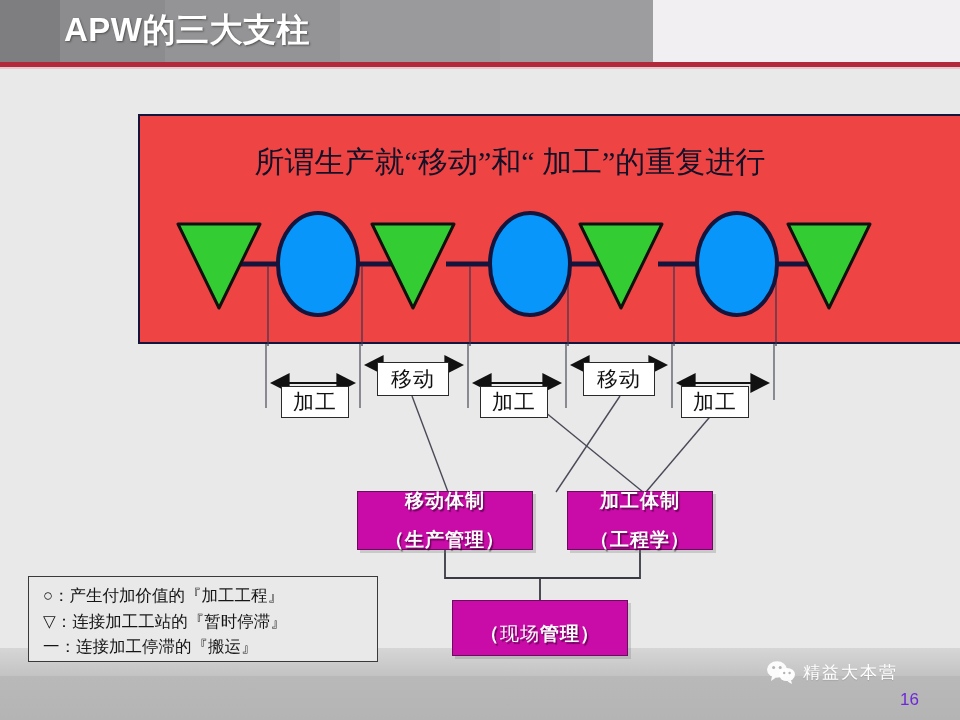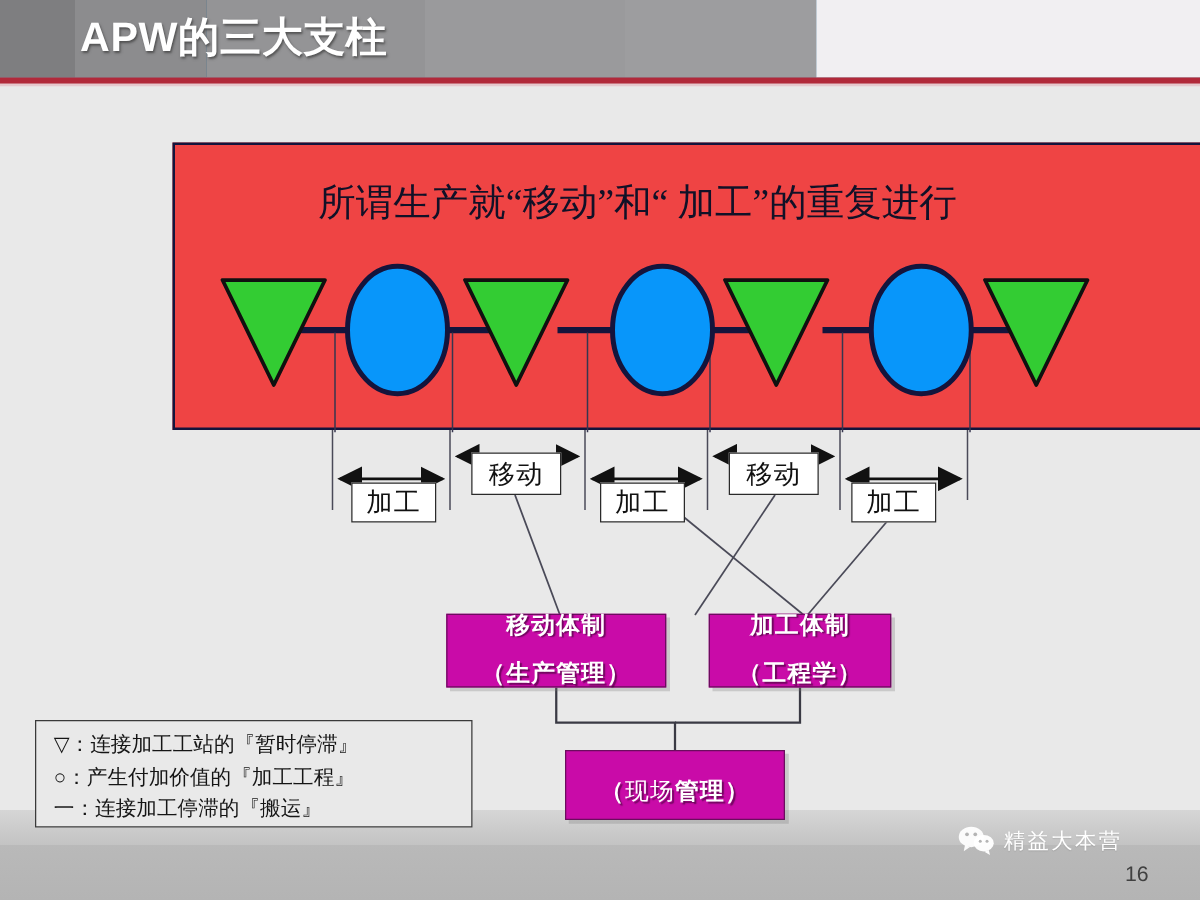--- a/index.html
+++ b/index.html
@@ -6,21 +6,21 @@
   body{
     width:960px;height:720px;overflow:hidden;
     background:#e9e9e9;
     font-family:"Liberation Sans","DejaVu Sans",sans-serif;
     position:relative;
   }
 
   
   #header{
     position:absolute;left:0;top:0;width:960px;height:62px;
-    background:#0c4a6e;
+    background:#a21caf;
   }
   #header .band{position:absolute;top:0;height:62px;}
   #header .b1{left:0;width:60px;background:#7e7e80;}
   #header .b2{left:60px;width:105px;background:#8c8c8e;}
   #header .b3{left:165px;width:175px;background:#949496;}
   #header .b4{left:340px;width:160px;background:#9a9a9c;}
   #header .b5{left:500px;width:153px;background:#9d9d9f;}
   #header .b6{left:653px;width:307px;background:#f1eff2;}
   #header-title{
     position:absolute;left:64px;top:8px;
@@ -84,21 +84,21 @@
     font-family:"Liberation Serif","DejaVu Serif",serif;
     font-size:16.5px;color:#151515;line-height:1.55;
   }
   #legend .row{white-space:nowrap;}
 
   
   #wm{position:absolute;left:766px;top:660px;display:flex;align-items:center;gap:7px;}
   #wm-text{font-size:17px;color:#ffffff;letter-spacing:2px;text-shadow:0 1px 1px rgba(0,0,0,.12);}
   #page-number{
     position:absolute;left:900px;top:690px;
-    font-size:17px;color:#404040;
+    font-size:17px;color:#6d28d9;
   }
   #footer-band{
     position:absolute;left:0;top:676px;width:960px;height:44px;
     background:linear-gradient(180deg,#b9b9b9 0%,#b4b4b4 100%);
   }
   #footer-band-top{
     position:absolute;left:0;top:648px;width:960px;height:28px;
     background:linear-gradient(180deg,#d6d6d6 0%,#c3c3c3 100%);
   }
 </style>
@@ -222,22 +222,22 @@
 <div class="pbox" style="left:567px;top:491px;width:146px;height:59px;">
   <span class="l1">加工体制</span>
   <span class="l2">（工程学）</span>
 </div>
 
 <div class="pbox" style="left:452px;top:600px;width:176px;height:56px;">
   <span class="l2"><span>（</span><span class="strong">现场</span><span>管理）</span></span>
 </div>
 
 <div id="legend">
+  <div class="row">○：产生付加价值的『加工工程』</div>
   <div class="row">▽：连接加工工站的『暂时停滞』</div>
-  <div class="row">○：产生付加价值的『加工工程』</div>
   <div class="row">一：连接加工停滞的『搬运』</div>
 </div>
 
 <div id="wm">
   <svg width="30" height="24" viewBox="0 0 30 24">
     <ellipse cx="11" cy="9.5" rx="10" ry="8.2" fill="#ffffff" opacity=".93"></ellipse>
     <polygon points="6,16 5,21 10,17.6" fill="#ffffff" opacity=".93"></polygon>
     <circle cx="7.6" cy="7.4" r="1.5" fill="#b4b4b4"></circle>
     <circle cx="14.2" cy="7.4" r="1.5" fill="#b4b4b4"></circle>
     <ellipse cx="21" cy="14.5" rx="8" ry="6.6" fill="#ffffff" opacity=".96"></ellipse>

